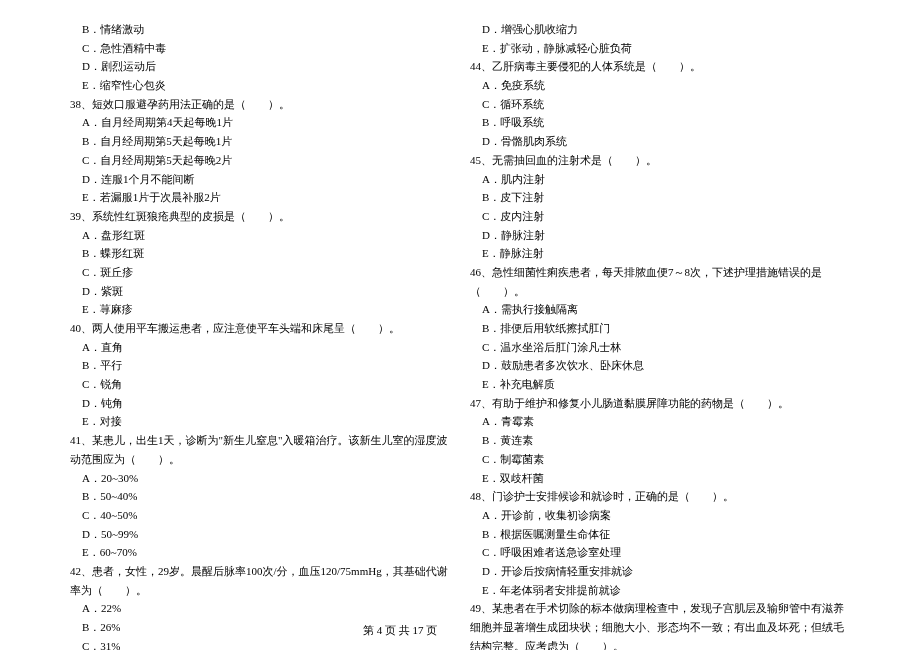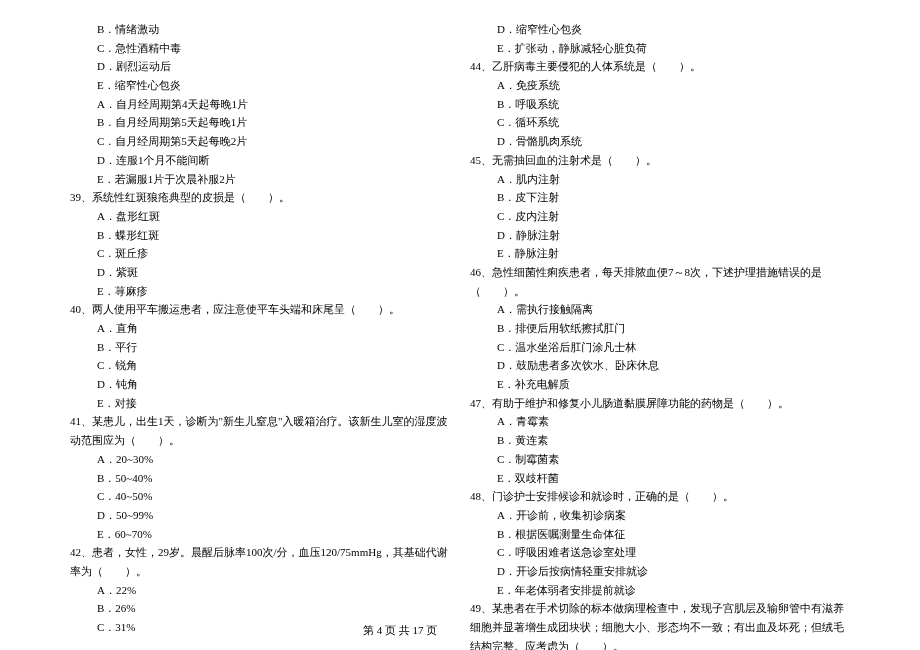--- a/index.html
+++ b/index.html
@@ -22,40 +22,41 @@
       padding: 20px 60px 0 60px;
     }
     .column {
       flex: 1;
       padding: 0 10px;
     }
     .q-text {
       margin-left: 0;
     }
     .option {
-      margin-left: 27px;
+      margin-left: 12px;
     }
     .footer {
       position: absolute;
       bottom: 10px;
       width: 800px;
       text-align: center;
       font-size: 11px;
     }
   </style>
 </head>
 <body>
 
 <div class="page">
   <div class="column">
     <div class="option">B．情绪激动</div>
     <div class="option">C．急性酒精中毒</div>
     <div class="option">D．剧烈运动后</div>
     <div class="option">E．缩窄性心包炎</div>
 
+    <div class="q-text">38、短效口服避孕药用法正确的是（　　）。</div>
     <div class="option">A．自月经周期第4天起每晚1片</div>
     <div class="option">B．自月经周期第5天起每晚1片</div>
     <div class="option">C．自月经周期第5天起每晚2片</div>
     <div class="option">D．连服1个月不能间断</div>
     <div class="option">E．若漏服1片于次晨补服2片</div>
 
     <div class="q-text">39、系统性红斑狼疮典型的皮损是（　　）。</div>
     <div class="option">A．盘形红斑</div>
     <div class="option">B．蝶形红斑</div>
     <div class="option">C．斑丘疹</div>
@@ -77,27 +78,27 @@
     <div class="option">E．60~70%</div>
 
     <div class="q-text">42、患者，女性，29岁。晨醒后脉率100次/分，血压120/75mmHg，其基础代谢率为（　　）。</div>
     <div class="option">A．22%</div>
     <div class="option">B．26%</div>
     <div class="option">C．31%</div>
 
   </div>
 
   <div class="column">
-    <div class="option">D．缩窄性心包炎</div>
+    <div class="option">D．增强心肌收缩力</div>
     <div class="option">E．扩张动，静脉减轻心脏负荷</div>
 
     <div class="q-text">44、乙肝病毒主要侵犯的人体系统是（　　）。</div>
     <div class="option">A．免疫系统</div>
+    <div class="option">C．循环系统</div>
     <div class="option">B．呼吸系统</div>
-    <div class="option">C．循环系统</div>
     <div class="option">D．骨骼肌肉系统</div>
 
     <div class="q-text">45、无需抽回血的注射术是（　　）。</div>
     <div class="option">A．肌内注射</div>
     <div class="option">B．皮下注射</div>
     <div class="option">C．皮内注射</div>
     <div class="option">D．静脉注射</div>
     <div class="option">E．静脉注射</div>
 
     <div class="q-text">46、急性细菌性痢疾患者，每天排脓血便7～8次，下述护理措施错误的是（　　）。</div>

